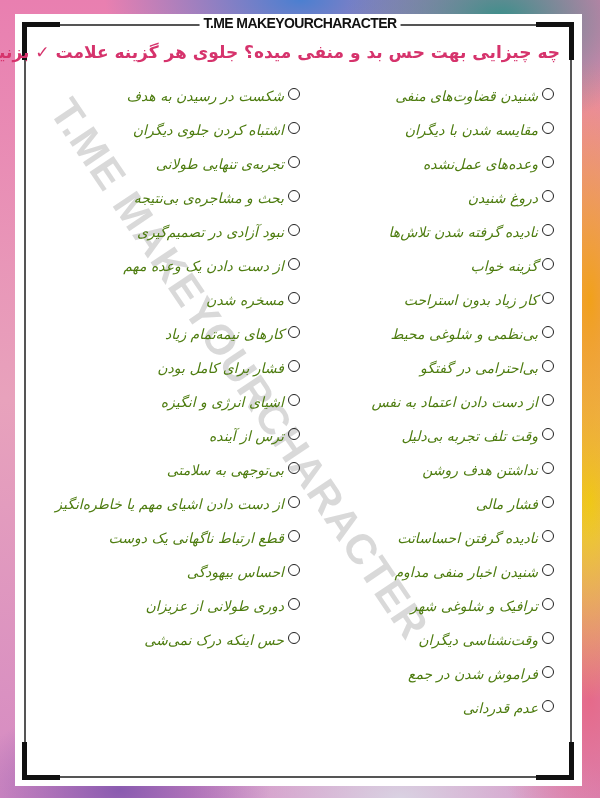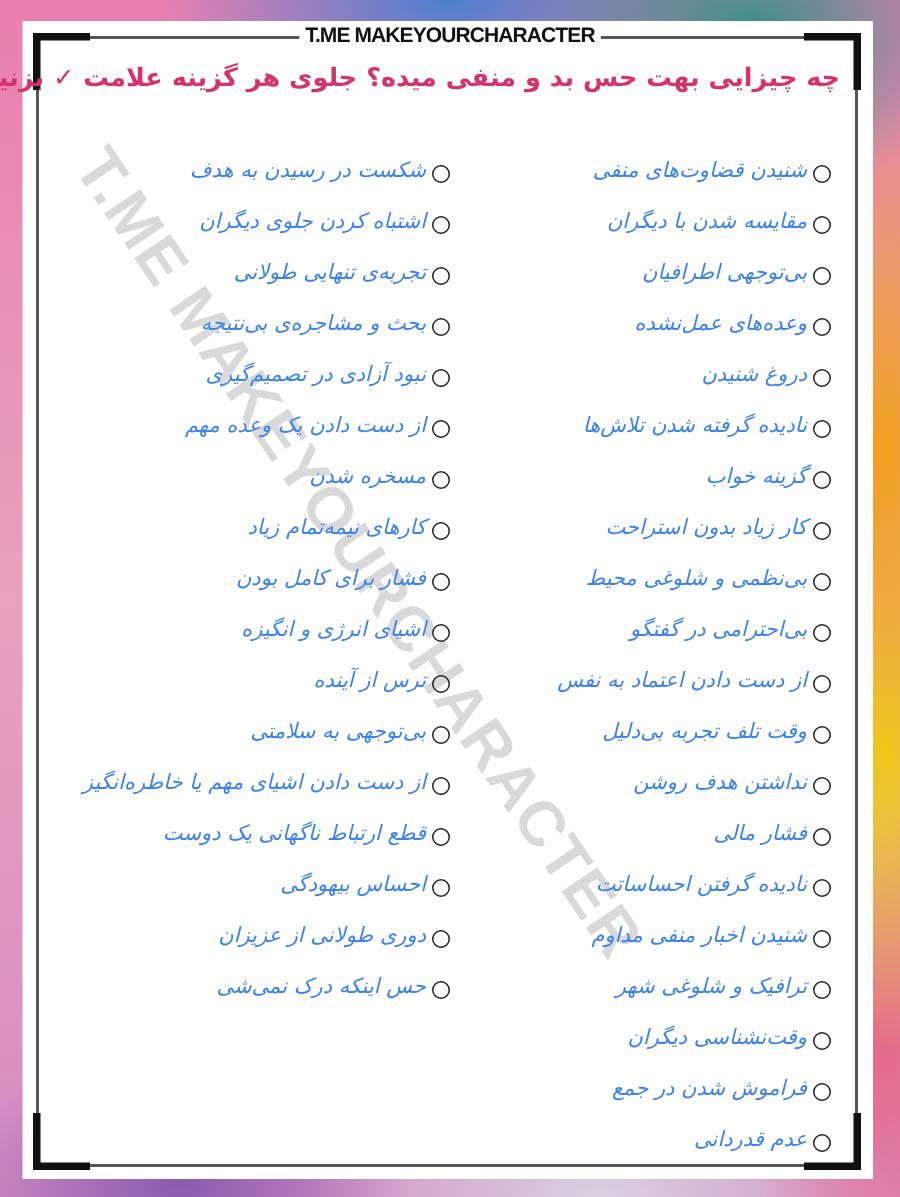--- a/index.html
+++ b/index.html
@@ -54,22 +54,22 @@
     font-size: 42px; letter-spacing: 1px; color: rgba(170,170,170,0.45);
     white-space: nowrap; pointer-events: none;
     margin-left: -40px; margin-top: -300px;
   }
   .col {
     position: absolute; top: 88px; direction: rtl;
   }
   .col-right { right: 46px; width: 250px; }
   .col-left { right: 300px; width: 260px; }
   .item {
-    display: flex; align-items: flex-end; height: 34px;
-    font-size: 14px; color: #3b82f6; white-space: nowrap;
+    display: flex; align-items: flex-start; height: 34px;
+    font-size: 14px; color: #4d7c0f; white-space: nowrap;
     cursor: pointer;
   }
   .radio {
     width: 12px; height: 12px; border: 1.6px solid #222; border-radius: 50%;
     margin-left: 4px; flex: 0 0 auto; box-sizing: border-box;
   }
   .item-label { font-style: italic; }
 </style>
 </head>
 <body>
@@ -94,24 +94,20 @@
     <div class="item">
       <span class="radio"></span>
       <span class="item-label">شنیدن قضاوت‌های منفی</span>
     </div>
     <div class="item">
       <span class="radio"></span>
       <span class="item-label">مقایسه شدن با دیگران</span>
     </div>
     <div class="item">
       <span class="radio"></span>
-      <span class="item-label">بی‌توجهی اطرافیان</span>
-    </div>
-    <div class="item">
-      <span class="radio"></span>
       <span class="item-label">وعده‌های عمل‌نشده</span>
     </div>
     <div class="item">
       <span class="radio"></span>
       <span class="item-label">دروغ شنیدن</span>
     </div>
     <div class="item">
       <span class="radio"></span>
       <span class="item-label">نادیده گرفته شدن تلاش‌ها</span>
     </div>

